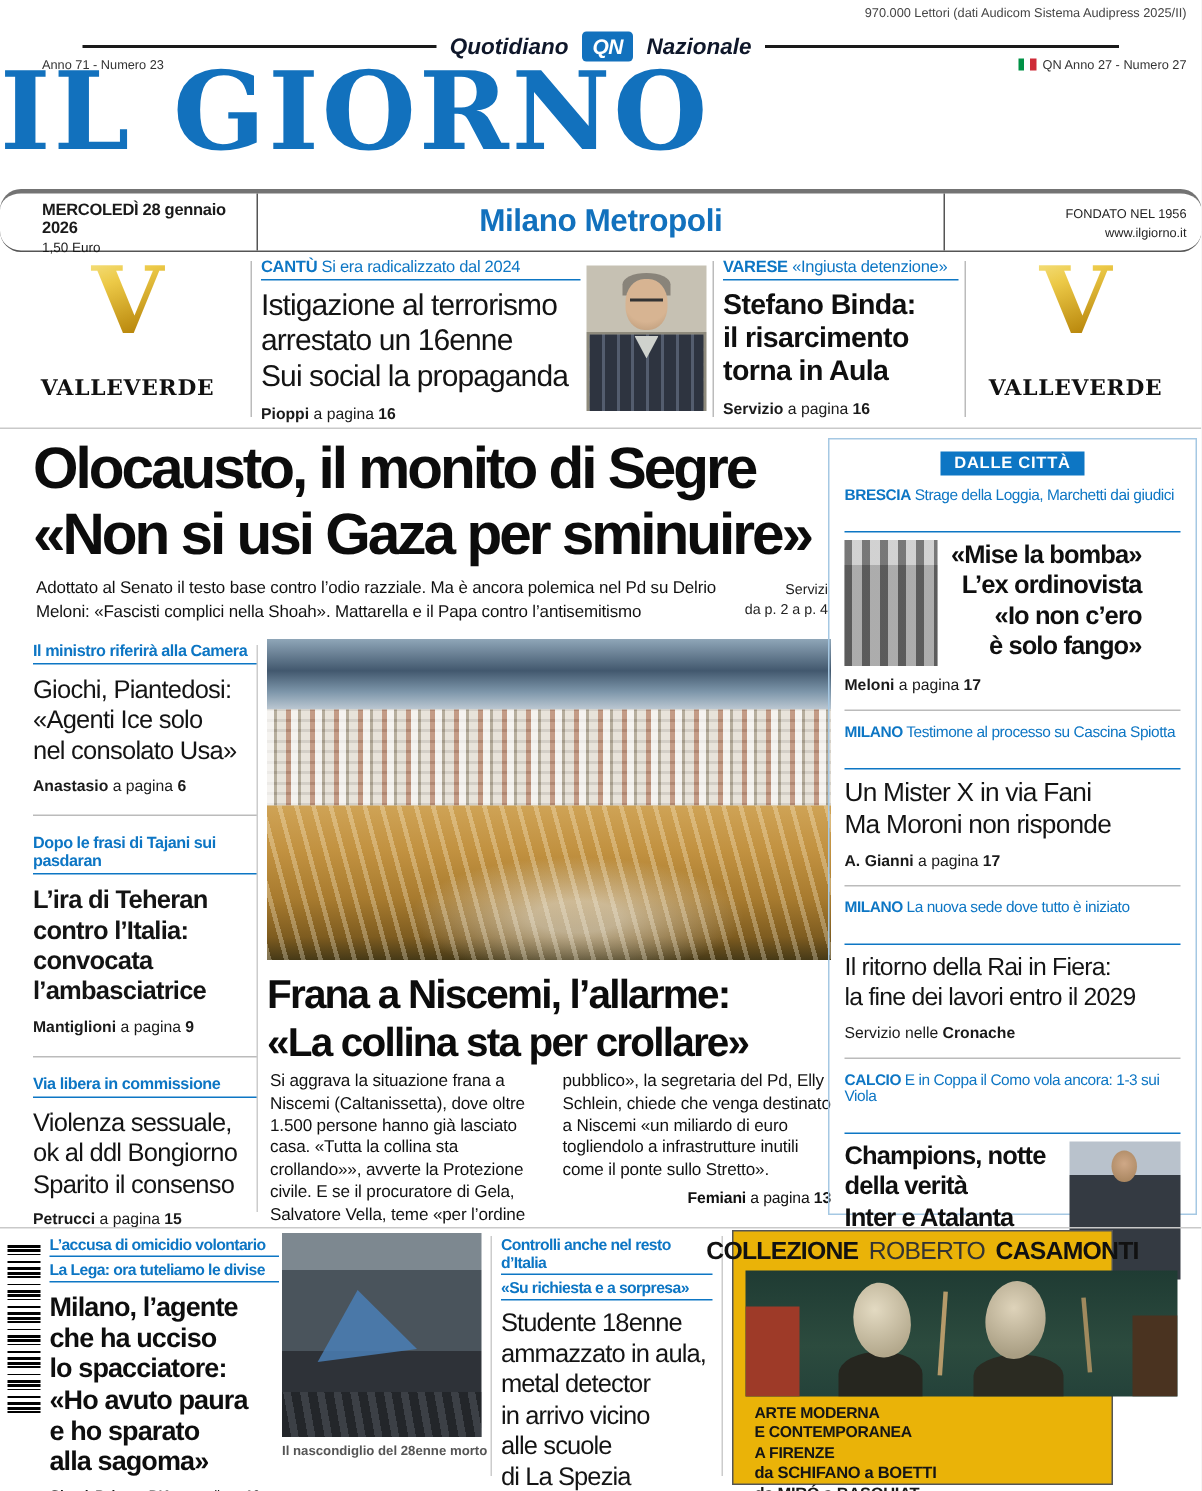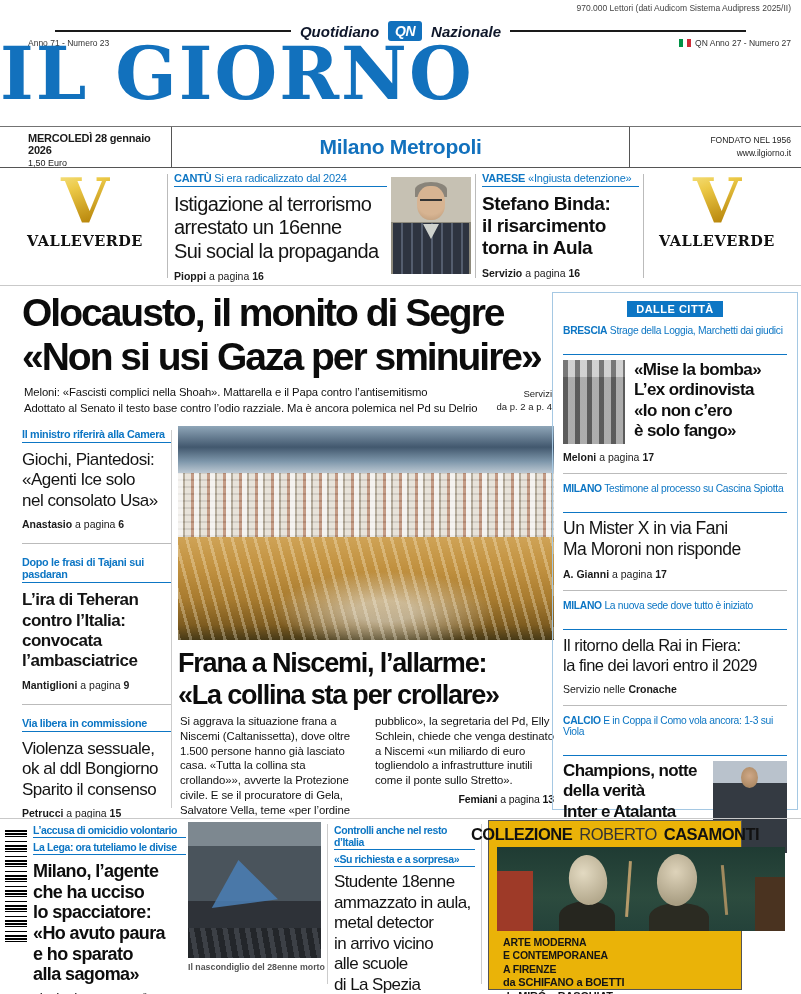--- a/index.html
+++ b/index.html
@@ -17,37 +17,37 @@
   .anno-left{position:absolute;top:38px;left:28px;font-size:8.5px;color:#333;}
   .anno-right{position:absolute;top:38px;right:10px;font-size:8.5px;color:#333;display:flex;gap:4px;align-items:center;}
   .flag{width:12px;height:8px;display:inline-block;
         background:linear-gradient(90deg,#009246 0 33%,#fff 33% 66%,#ce2b37 66%);}
   .masthead{position:absolute;top:36px;left:0;right:0;
             font-family:"DejaVu Serif",serif;font-weight:bold;font-size:72px;line-height:1.05;
             color:#1271bd;letter-spacing:2px;}
 
   
   .datebar{position:absolute;top:126px;left:0;right:0;height:42px;display:flex;
-           border-top:1px solid #737373;border-bottom:1px solid #555;}
+           border-top:3px solid #737373;border-bottom:1px solid #555;border-radius:14px;}
   .db-left{width:172px;padding:5px 0 0 28px;border-right:1px solid #555;}
   .db-date{font-size:11px;font-weight:bold;letter-spacing:-0.2px;}
   .db-price{font-size:9px;margin-top:2px;}
   .db-center{flex:1;display:flex;align-items:center;justify-content:center;
              font-size:21px;font-weight:bold;color:#1271bd;letter-spacing:-0.3px;}
   .db-right{width:172px;border-left:1px solid #555;padding:7px 10px 0 0;text-align:right;
             font-size:8.5px;line-height:1.5;color:#222;}
 
   
   .band{position:absolute;top:170px;left:0;right:0;height:114px;}
   .bvline{position:absolute;top:4px;bottom:6px;width:1px;background:#bbb;}
   .ad-vv{position:absolute;top:2px;width:150px;text-align:center;}
   .vv-v{font-family:"DejaVu Serif",serif;font-weight:bold;font-size:62px;line-height:0.95;
         background:linear-gradient(160deg,#faf0a6 5%,#ecc947 35%,#b8860b 70%,#f3da79 100%);
         -webkit-background-clip:text;background-clip:text;color:transparent;}
-  .vv-brand{font-family:"DejaVu Serif",serif;font-weight:bold;font-size:14.5px;letter-spacing:0.5px;color:#111;margin-top:1px;}
+  .vv-brand{font-family:"DejaVu Serif",serif;font-weight:bold;font-size:14.5px;letter-spacing:0.5px;color:#111;margin-top:19px;}
   .kicker{font-size:11px;color:#0d76c4;border-bottom:1.5px solid #0d76c4;padding-bottom:2px;
           margin-bottom:6px;letter-spacing:-0.2px;}
   .kicker .kl{font-weight:bold;}
   .tstory1{position:absolute;left:174px;top:2px;width:213px;}
   .tstory2{position:absolute;left:482px;top:2px;width:157px;}
   .thl1{font-size:20px;line-height:1.17;letter-spacing:-0.6px;color:#141414;}
   .thl2{font-size:19px;line-height:1.17;letter-spacing:-0.4px;font-weight:700;color:#0f0f0f;}
   .byline{font-size:10.5px;margin-top:7px;color:#1a1a1a;}
   .photo-man{position:absolute;left:391px;top:7px;width:80px;height:97px;overflow:hidden;
              background:linear-gradient(180deg,#c6c1b3 0 46%,#8e8a7c 46% 100%);}
@@ -98,21 +98,21 @@
   .cbyline{text-align:right;margin-top:5px;font-size:10.5px;}
 
   
   .rbox{position:absolute;left:552px;top:292px;width:246px;height:518px;
         border:1px solid #a5c8e3;padding:8px 10px 0;}
   .rbadge{width:fit-content;margin:0 auto 8px;background:#0d76c4;color:#fff;font-size:11px;
           font-weight:bold;padding:2px 9px;letter-spacing:0.5px;}
   .r-kicker{font-size:10.3px;color:#0d76c4;border-bottom:1.5px solid #0d76c4;padding-bottom:18px;
             margin-bottom:5px;letter-spacing:-0.3px;}
   .r-kicker .kl{font-weight:bold;}
-  .r1row{display:flex;gap:9px;margin-top:3px;}
+  .r1row{display:flex;gap:9px;margin-top:3px;text-align:right;}
   .r1photo{width:62px;height:84px;flex:none;
            background:linear-gradient(180deg,#d8d8d8 0 18%,#9a9a9a 18% 60%,#c4c4c4 60%);
            background-image:repeating-linear-gradient(90deg,rgba(40,40,40,.55) 0 5px,rgba(200,200,200,.4) 5px 12px),
                             linear-gradient(180deg,#d8d8d8 0 20%,#9a9a9a 20% 100%);}
   .r1hl{font-size:17px;font-weight:700;line-height:1.2;letter-spacing:-0.6px;color:#0f0f0f;}
   .rsep{height:1px;background:#bbb;margin:10px 0 9px;}
   .r2hl{font-size:17.5px;line-height:1.22;letter-spacing:-0.5px;color:#141414;}
   .r3hl{font-size:16.5px;line-height:1.25;letter-spacing:-0.5px;color:#141414;}
   .r4row{display:flex;gap:8px;margin-top:3px;}
   .r4hl{flex:1;font-size:17px;font-weight:700;line-height:1.2;letter-spacing:-0.6px;color:#0f0f0f;}
@@ -247,22 +247,22 @@
   </div>
 
   <div class="hr-full" style="top:285px;"></div>
 
   <div class="mainhl">
     <div>Olocausto, il monito di Segre</div>
     <div>«Non si usi Gaza per sminuire»</div>
   </div>
   <div class="deck">
     <div class="deck-text">
+      <div>Adottato al Senato il testo base contro l’odio razziale. Ma è ancora polemica nel Pd su Delrio</div>
       <div>Meloni: «Fascisti complici nella Shoah». Mattarella e il Papa contro l’antisemitismo</div>
-      <div>Adottato al Senato il testo base contro l’odio razziale. Ma è ancora polemica nel Pd su Delrio</div>
     </div>
     <div class="services">
       <div>Servizi</div>
       <div>da p. 2 a p. 4</div>
     </div>
   </div>
 
   <div class="leftcol">
     <div>
       <div class="lc-kicker">Il ministro riferirà alla Camera</div>

